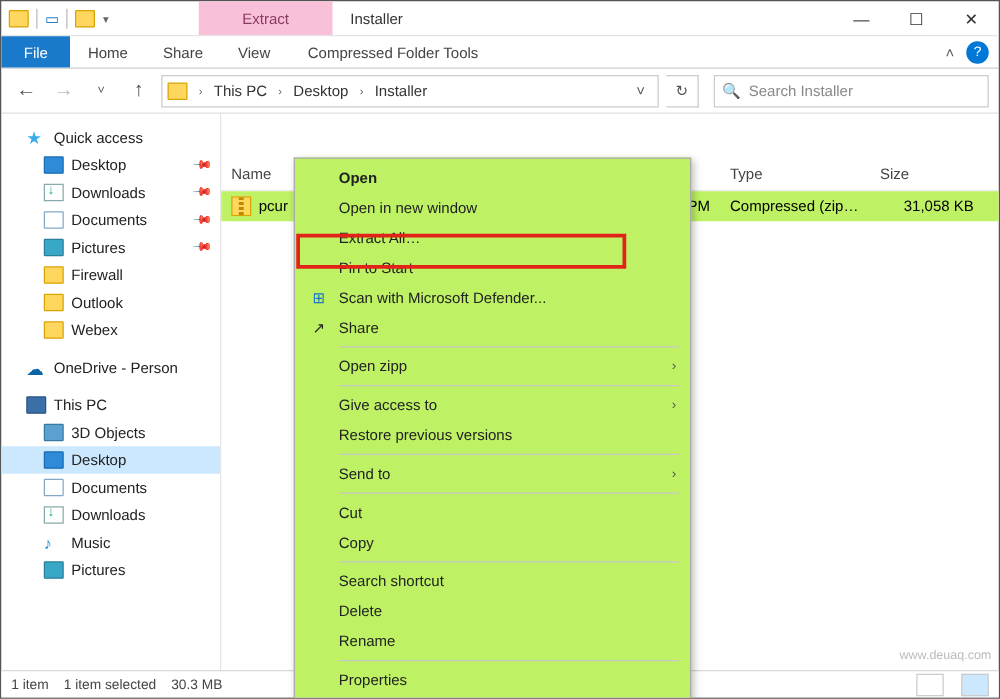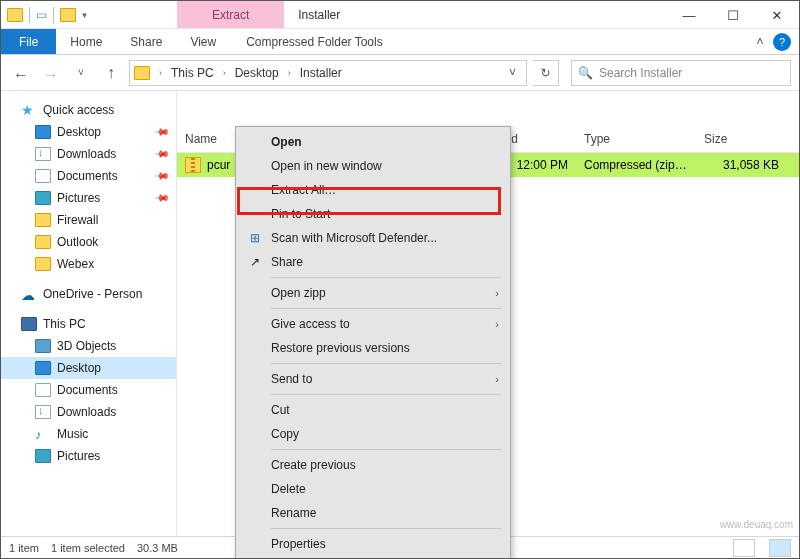--- a/index.html
+++ b/index.html
@@ -4,21 +4,21 @@
 <style>
 * { box-sizing: border-box; margin: 0; padding: 0; font-family: "Segoe UI", Arial, sans-serif; }
 body { width: 800px; height: 559px; background: #fff; border: 1px solid #555; position: relative; overflow: hidden; font-size: 12px; }
 
 
 .titlebar { height: 28px; display: flex; align-items: stretch; border-bottom: 1px solid #e5e5e5; }
 .qat { display: flex; align-items: center; gap: 6px; padding: 0 6px; }
 .qat .folder-mini { width: 16px; height: 14px; background: #ffd75e; border: 1px solid #d9a300; border-radius: 1px; }
 .qat .divider { width: 0; height: 16px; border-left: 1px solid #bbb; }
 .chev { font-size: 9px; color: #666; }
-.context-tab-wrap { margin-left: 84px; display: flex; align-items: stretch; }
+.context-tab-wrap { margin-left: 66px; display: flex; align-items: stretch; }
 .context-tab-head { background: #f9c0d9; color: #8b3a62; padding: 4px 35px; font-size: 12px; display: flex; align-items: center; }
 .window-title { padding: 4px 14px; color: #333; display: flex; align-items: center; }
 .win-controls { margin-left: auto; display: flex; }
 .win-controls .btn { width: 44px; height: 28px; display: flex; align-items: center; justify-content: center; font-size: 13px; color: #333; }
 
 
 .ribbon { height: 26px; display: flex; align-items: stretch; border-bottom: 1px solid #d0d0d0; }
 .ribbon .tab { padding: 4px 14px; color: #444; display: flex; align-items: center; cursor: default; }
 .ribbon .tab.file { background: #1979ca; color: #fff; padding: 4px 18px; }
 .ribbon .tab.context { padding: 0 16px; }
@@ -72,21 +72,21 @@
 .row { display: flex; align-items: center; height: 24px; background: #bef264; }
 .row .cell { padding: 0 8px; overflow: hidden; white-space: nowrap; text-overflow: ellipsis; }
 .row .cell.name { width: 259px; display: flex; align-items: center; gap: 6px; }
 .row .cell.date { width: 140px; text-align: right; }
 .row .cell.type { width: 120px; }
 .row .cell.size { flex: 1; text-align: right; padding-right: 20px; }
 .zip-ico { width: 16px; height: 16px; background: #ffd75e; border: 1px solid #d9a300; position: relative; }
 .zip-ico::after { content: ""; position: absolute; left: 5px; top: 0; width: 4px; height: 100%; background: repeating-linear-gradient(#c08a00 0 2px, #ffd75e 2px 4px); }
 
 
-.ctx { position: absolute; left: 234px; top: 125px; width: 276px; background: #e5e5e5; border: 1px solid #aaa; box-shadow: 2px 2px 6px rgba(0,0,0,0.25); padding: 3px; z-index: 10; }
+.ctx { position: absolute; left: 234px; top: 125px; width: 318px; background: #bef264; border: 1px solid #aaa; box-shadow: 2px 2px 6px rgba(0,0,0,0.25); padding: 3px; z-index: 10; }
 .ctx-item { display: flex; align-items: center; height: 24px; padding: 0 8px 0 32px; color: #222; position: relative; }
 .ctx-item.bold { font-weight: 600; }
 .ctx-sep { height: 0; border-top: 1px solid #c8c8c8; margin: 3px 6px 3px 32px; }
 .ctx-item .sub { margin-left: auto; color: #555; font-size: 11px; }
 .ctx-ico { position: absolute; left: 8px; width: 16px; height: 16px; display: flex; align-items: center; justify-content: center; }
 .ctx-highlight { position: absolute; border: 3px solid #e2231a; left: 236px; top: 186px; width: 264px; height: 28px; z-index: 11; pointer-events: none; }
 
 
 .status { position: absolute; bottom: 0; left: 0; right: 0; height: 22px; border-top: 1px solid #d8d8d8; display: flex; align-items: center; padding: 0 8px; gap: 12px; color: #444; font-size: 11px; background: #fff; }
 .status .spacer { flex: 1; }
@@ -270,21 +270,21 @@
   <div class="ctx-item">Restore previous versions</div>
   <div class="ctx-sep"></div>
   <div class="ctx-item">
       <span>Send to</span>
       <span class="sub">›</span>
     </div>
   <div class="ctx-sep"></div>
   <div class="ctx-item">Cut</div>
   <div class="ctx-item">Copy</div>
   <div class="ctx-sep"></div>
-  <div class="ctx-item">Create previous</div>
+  <div class="ctx-item">Search shortcut</div>
   <div class="ctx-item">Delete</div>
   <div class="ctx-item">Rename</div>
   <div class="ctx-sep"></div>
   <div class="ctx-item">Properties</div>
 </div>
 <div class="ctx-highlight"></div>
 
 <div class="status">
   <span>1 item</span>
   <span>1 item selected</span>

